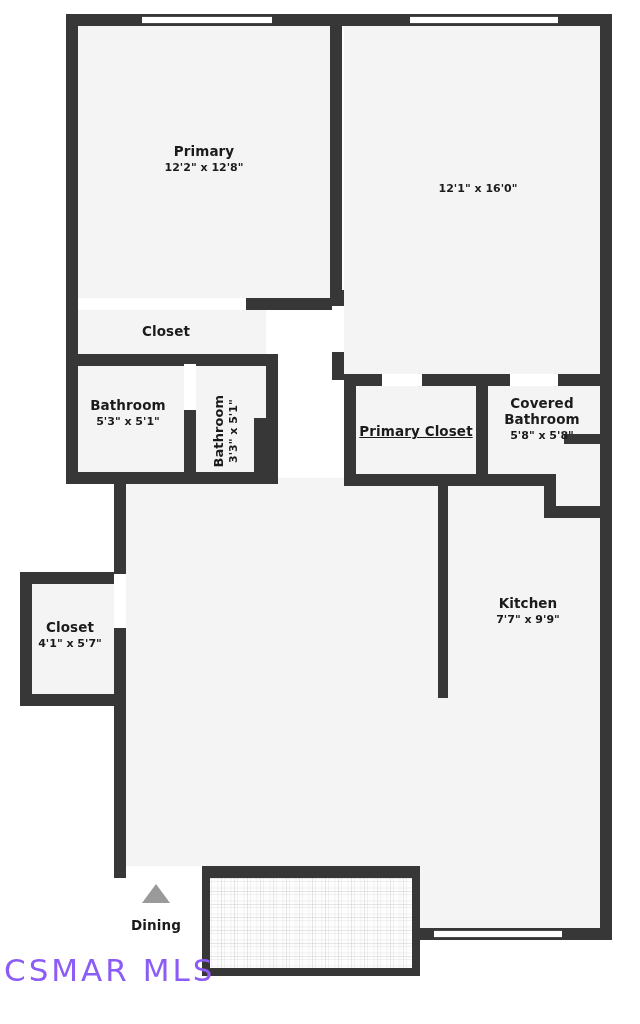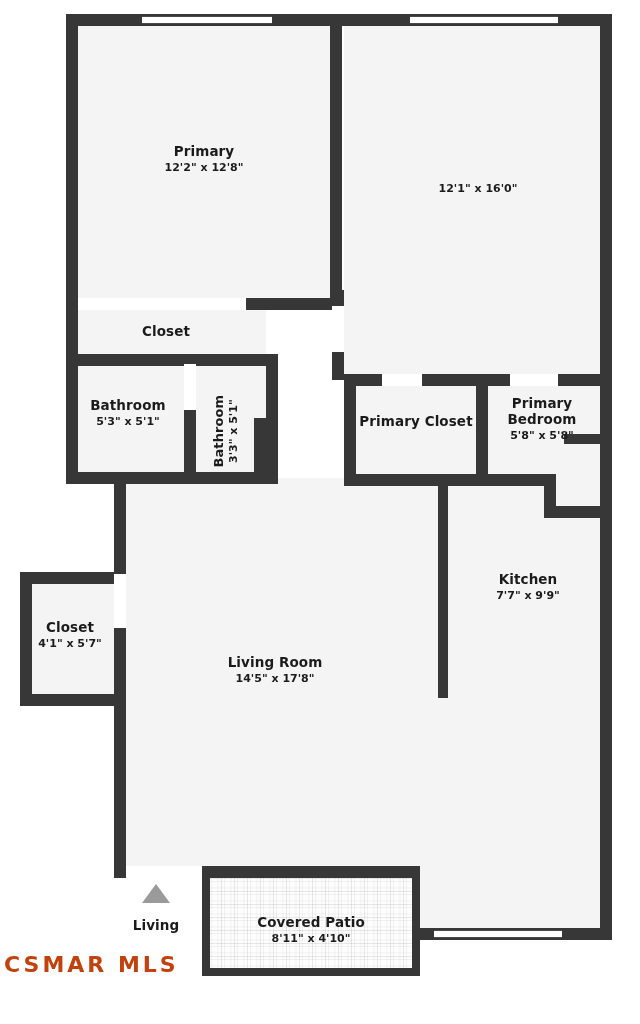--- a/index.html
+++ b/index.html
@@ -41,22 +41,22 @@
     background-size:13px 13px,13px 13px,6.5px 6.5px,6.5px 6.5px;
     background-position:0 0,0 0,3px 3px,3px 3px;
   }
 
   
   .arrow{position:absolute;width:0;height:0;
     border-left:14px solid transparent;border-right:14px solid transparent;
     border-bottom:19px solid #9a9a9a;}
 
   
-  .watermark{position:absolute;color:#c2410c;font-size:22px;letter-spacing:3px;
-    font-family:"DejaVu Sans","Liberation Sans",sans-serif;font-weight:700;
+  .watermark{position:absolute;color:#8b5cf6;font-size:31px;letter-spacing:3px;
+    font-family:"DejaVu Sans","Liberation Sans",sans-serif;font-weight:400;
     white-space:nowrap;}
   .footer{position:absolute;color:#8a8a8a;font-size:8.5px;white-space:nowrap;}
 </style>
 </head>
 <body>
 
 <div id="plan">
 
   <div class="room" style="left:66px;top:14px;width:276px;height:290px;"></div>
 
@@ -176,50 +176,42 @@
   <div class="label" style="left:28px;top:398px;width:200px;">
     <span class="nm">Bathroom</span>
     <span class="dim">5'3" x 5'1"</span>
   </div>
 
   <div class="label vert" style="left:146px;top:416px;width:160px;transform:rotate(-90deg);">
     <span class="nm sm">Bathroom</span>
     <span class="dim">3'3" x 5'1"</span>
   </div>
 
-  <div class="label" style="left:336px;top:414px;width:160px;">
+  <div class="label" style="left:336px;top:424px;width:160px;text-decoration:underline;">
     <span class="nm">Primary Closet</span>
   </div>
 
   <div class="label" style="left:478px;top:396px;width:128px;white-space:normal;">
-    <span class="nm">Primary Bedroom</span>
+    <span class="nm">Covered Bathroom</span>
     <span class="dim">5'8" x 5'8"</span>
   </div>
 
   <div class="label" style="left:-30px;top:620px;width:200px;">
     <span class="nm">Closet</span>
     <span class="dim">4'1" x 5'7"</span>
   </div>
 
-  <div class="label" style="left:175px;top:655px;width:200px;">
-    <span class="nm">Living Room</span>
-    <span class="dim">14'5" x 17'8"</span>
-  </div>
-
-  <div class="label" style="left:428px;top:572px;width:200px;">
+
+  <div class="label" style="left:428px;top:596px;width:200px;">
     <span class="nm">Kitchen</span>
     <span class="dim">7'7" x 9'9"</span>
   </div>
 
 
-  <div class="label" style="left:211px;top:915px;width:200px;">
-    <span class="nm">Covered Patio</span>
-    <span class="dim">8'11" x 4'10"</span>
-  </div>
 
   <div class="label" style="left:56px;top:918px;width:200px;">
-    <span class="nm">Living</span>
+    <span class="nm">Dining</span>
   </div>
 
   <div class="watermark" style="left:4px;top:952px;">CSMAR MLS</div>
 
 
 </div>
 
 </body></html>

